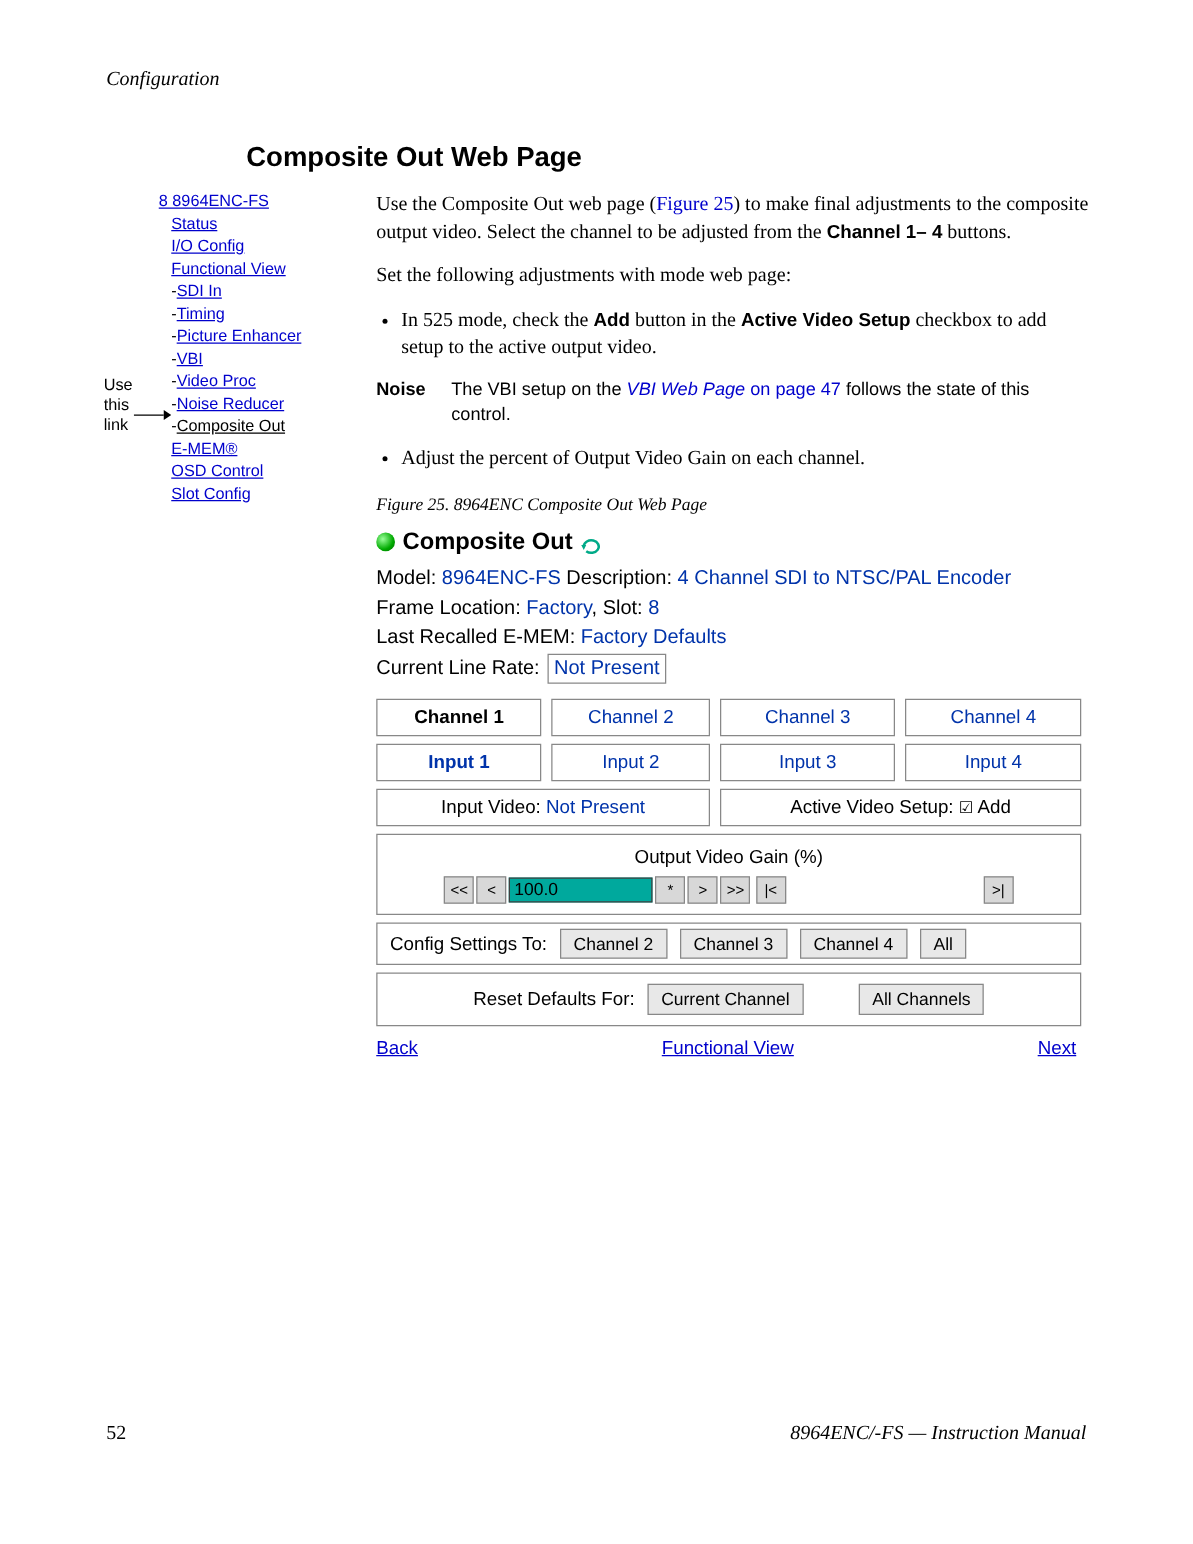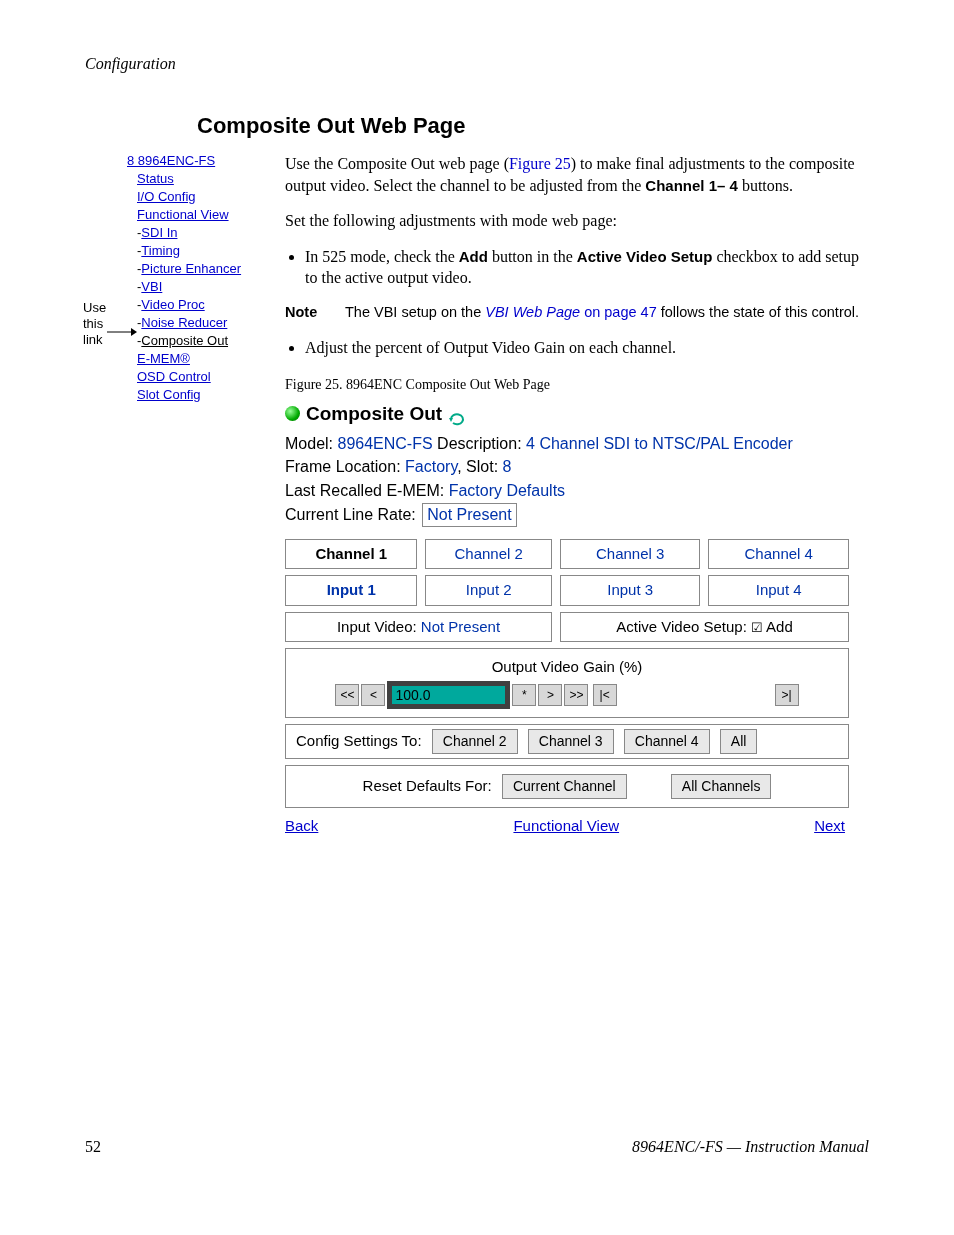--- a/index.html
+++ b/index.html
@@ -74,31 +74,32 @@
     position: absolute;
     left: 22px;
     top: 173px;
     width: 30px;
     height: 12px;
   }
   .main-col {
     flex: 1;
     font-size: 16px;
     line-height: 1.35;
+    margin-left: 16px;
   }
   .main-col p { margin: 0 0 14px 0; }
   .bold-sans { font-family: Arial, Helvetica, sans-serif; font-weight: bold; font-size: 15px; }
   .figref { color: #0000cc; }
   .bullet-list { margin: 0 0 14px 0; padding-left: 20px; }
   .bullet-list li { margin-bottom: 6px; }
   .note-row { display: flex; margin-bottom: 14px; font-family: Arial, Helvetica, sans-serif; font-size: 14.5px; }
   .note-label { font-weight: bold; width: 60px; flex-shrink: 0; }
   .note-text { flex: 1; }
   .italic-link { color: #0000cc; font-style: italic; }
-  .fig-caption { font-size: 14px; margin: 18px 0 6px 0; }
+  .fig-caption { font-style: italic; font-size: 14px; margin: 18px 0 6px 0; }
 
   
   .webshot {
     font-family: Arial, Helvetica, sans-serif;
     font-size: 16px;
   }
   .ws-title {
     display: flex;
     align-items: center;
     gap: 6px;
@@ -145,21 +146,21 @@
   .gain-btn {
     border: 1px solid #888;
     background: #d8d8d8;
     width: 22px; height: 20px;
     font-size: 12px;
     display: inline-flex; align-items: center; justify-content: center;
   }
   .gain-input {
     width: 110px; height: 18px;
     background: #00a99d;
-    border: 5px solid #404040;
+    border: 1px solid #404040;
     color: #000;
     padding-left: 3px;
     display: inline-flex; align-items: center;
     font-size: 14px;
   }
   .apply-btn {
     display: inline-block;
     border: 1px solid #888;
     background: #e8e8e8;
     padding: 2px 10px;
@@ -230,21 +231,21 @@
       <p>
         <span>Use the Composite Out web page (</span><span class="figref">Figure 25</span><span>) to make final adjustments to the composite output video. Select the channel to be adjusted from the </span><span class="bold-sans">Channel 1– 4</span><span> buttons.</span>
       </p>
       <p>Set the following adjustments with mode web page:</p>
       <ul class="bullet-list">
         <li>
           <span>In 525 mode, check the </span><span class="bold-sans">Add</span><span> button in the </span><span class="bold-sans">Active Video Setup</span><span> checkbox to add setup to the active output video.</span>
         </li>
       </ul>
       <div class="note-row">
-        <div class="note-label">Note</div>
+        <div class="note-label">Noise</div>
         <div class="note-text">
           <span>The VBI setup on the </span><span class="italic-link"><span>VBI Web Page</span><span style="font-style:normal;color:#0000cc"> on page 47</span></span><span> follows the state of this control.</span>
         </div>
       </div>
       <ul class="bullet-list">
         <li>Adjust the percent of Output Video Gain on each channel.</li>
       </ul>
 
       <div class="fig-caption">Figure 25.  8964ENC Composite Out Web Page</div>
 

